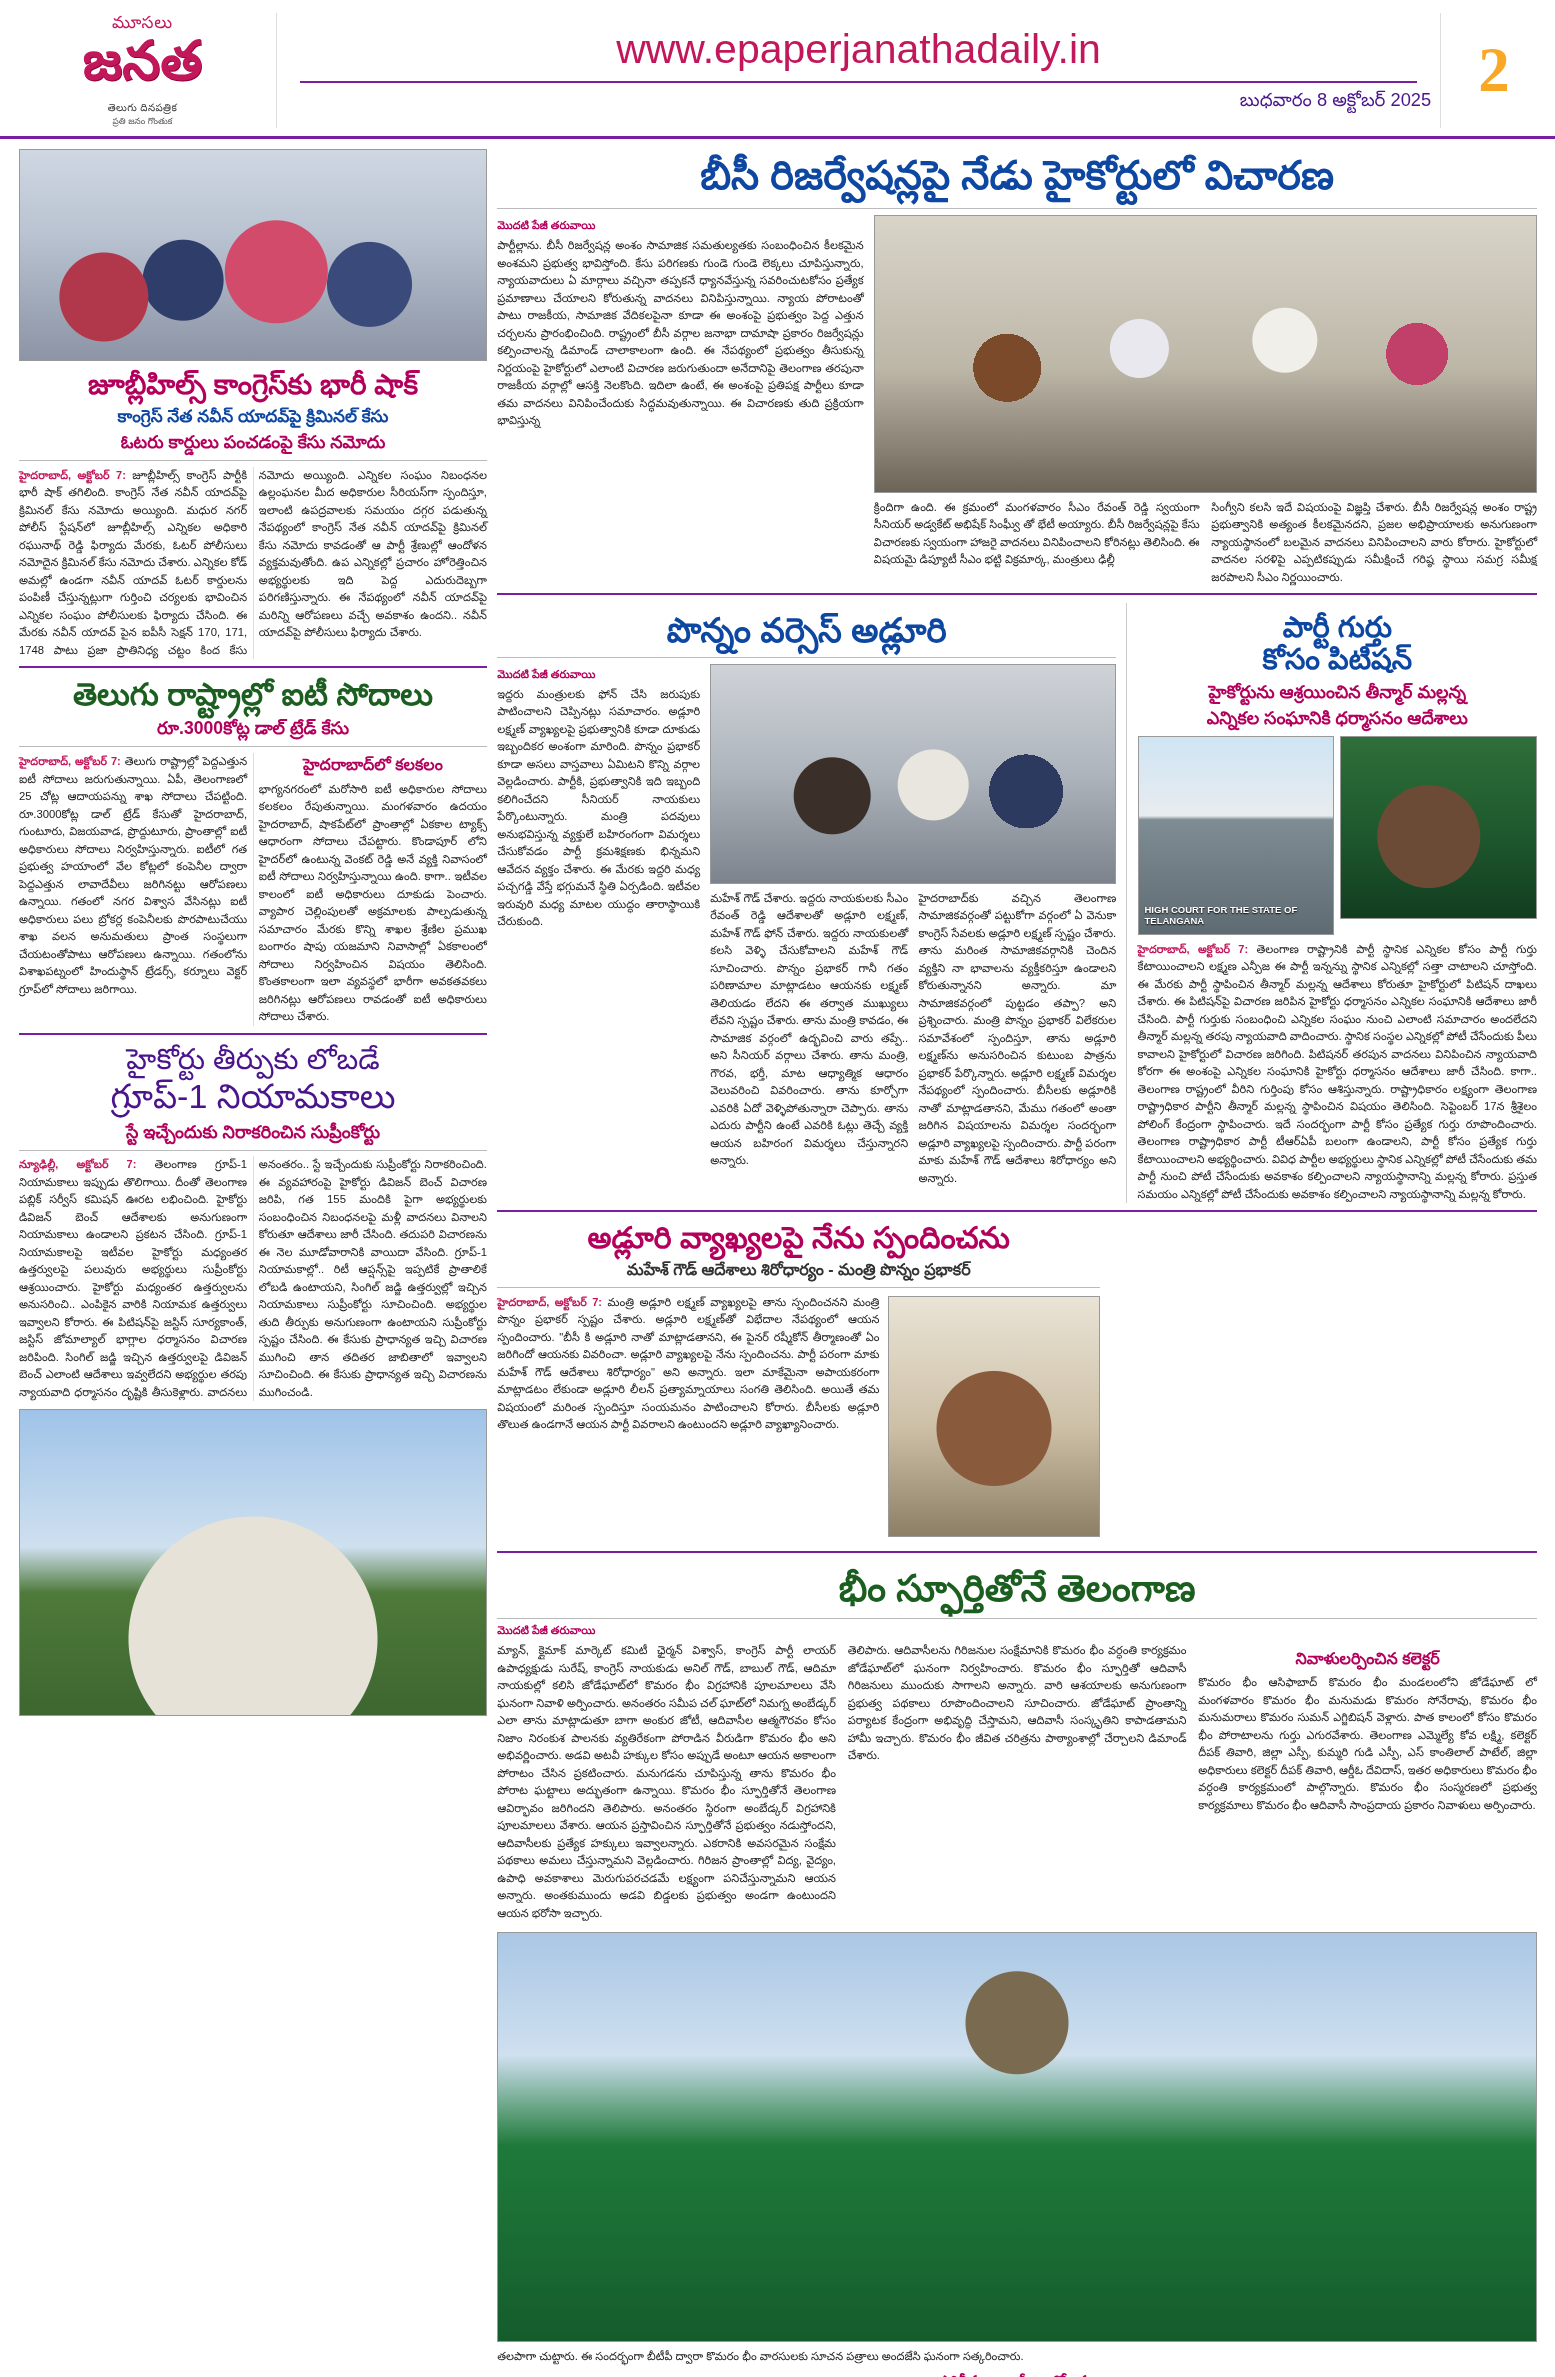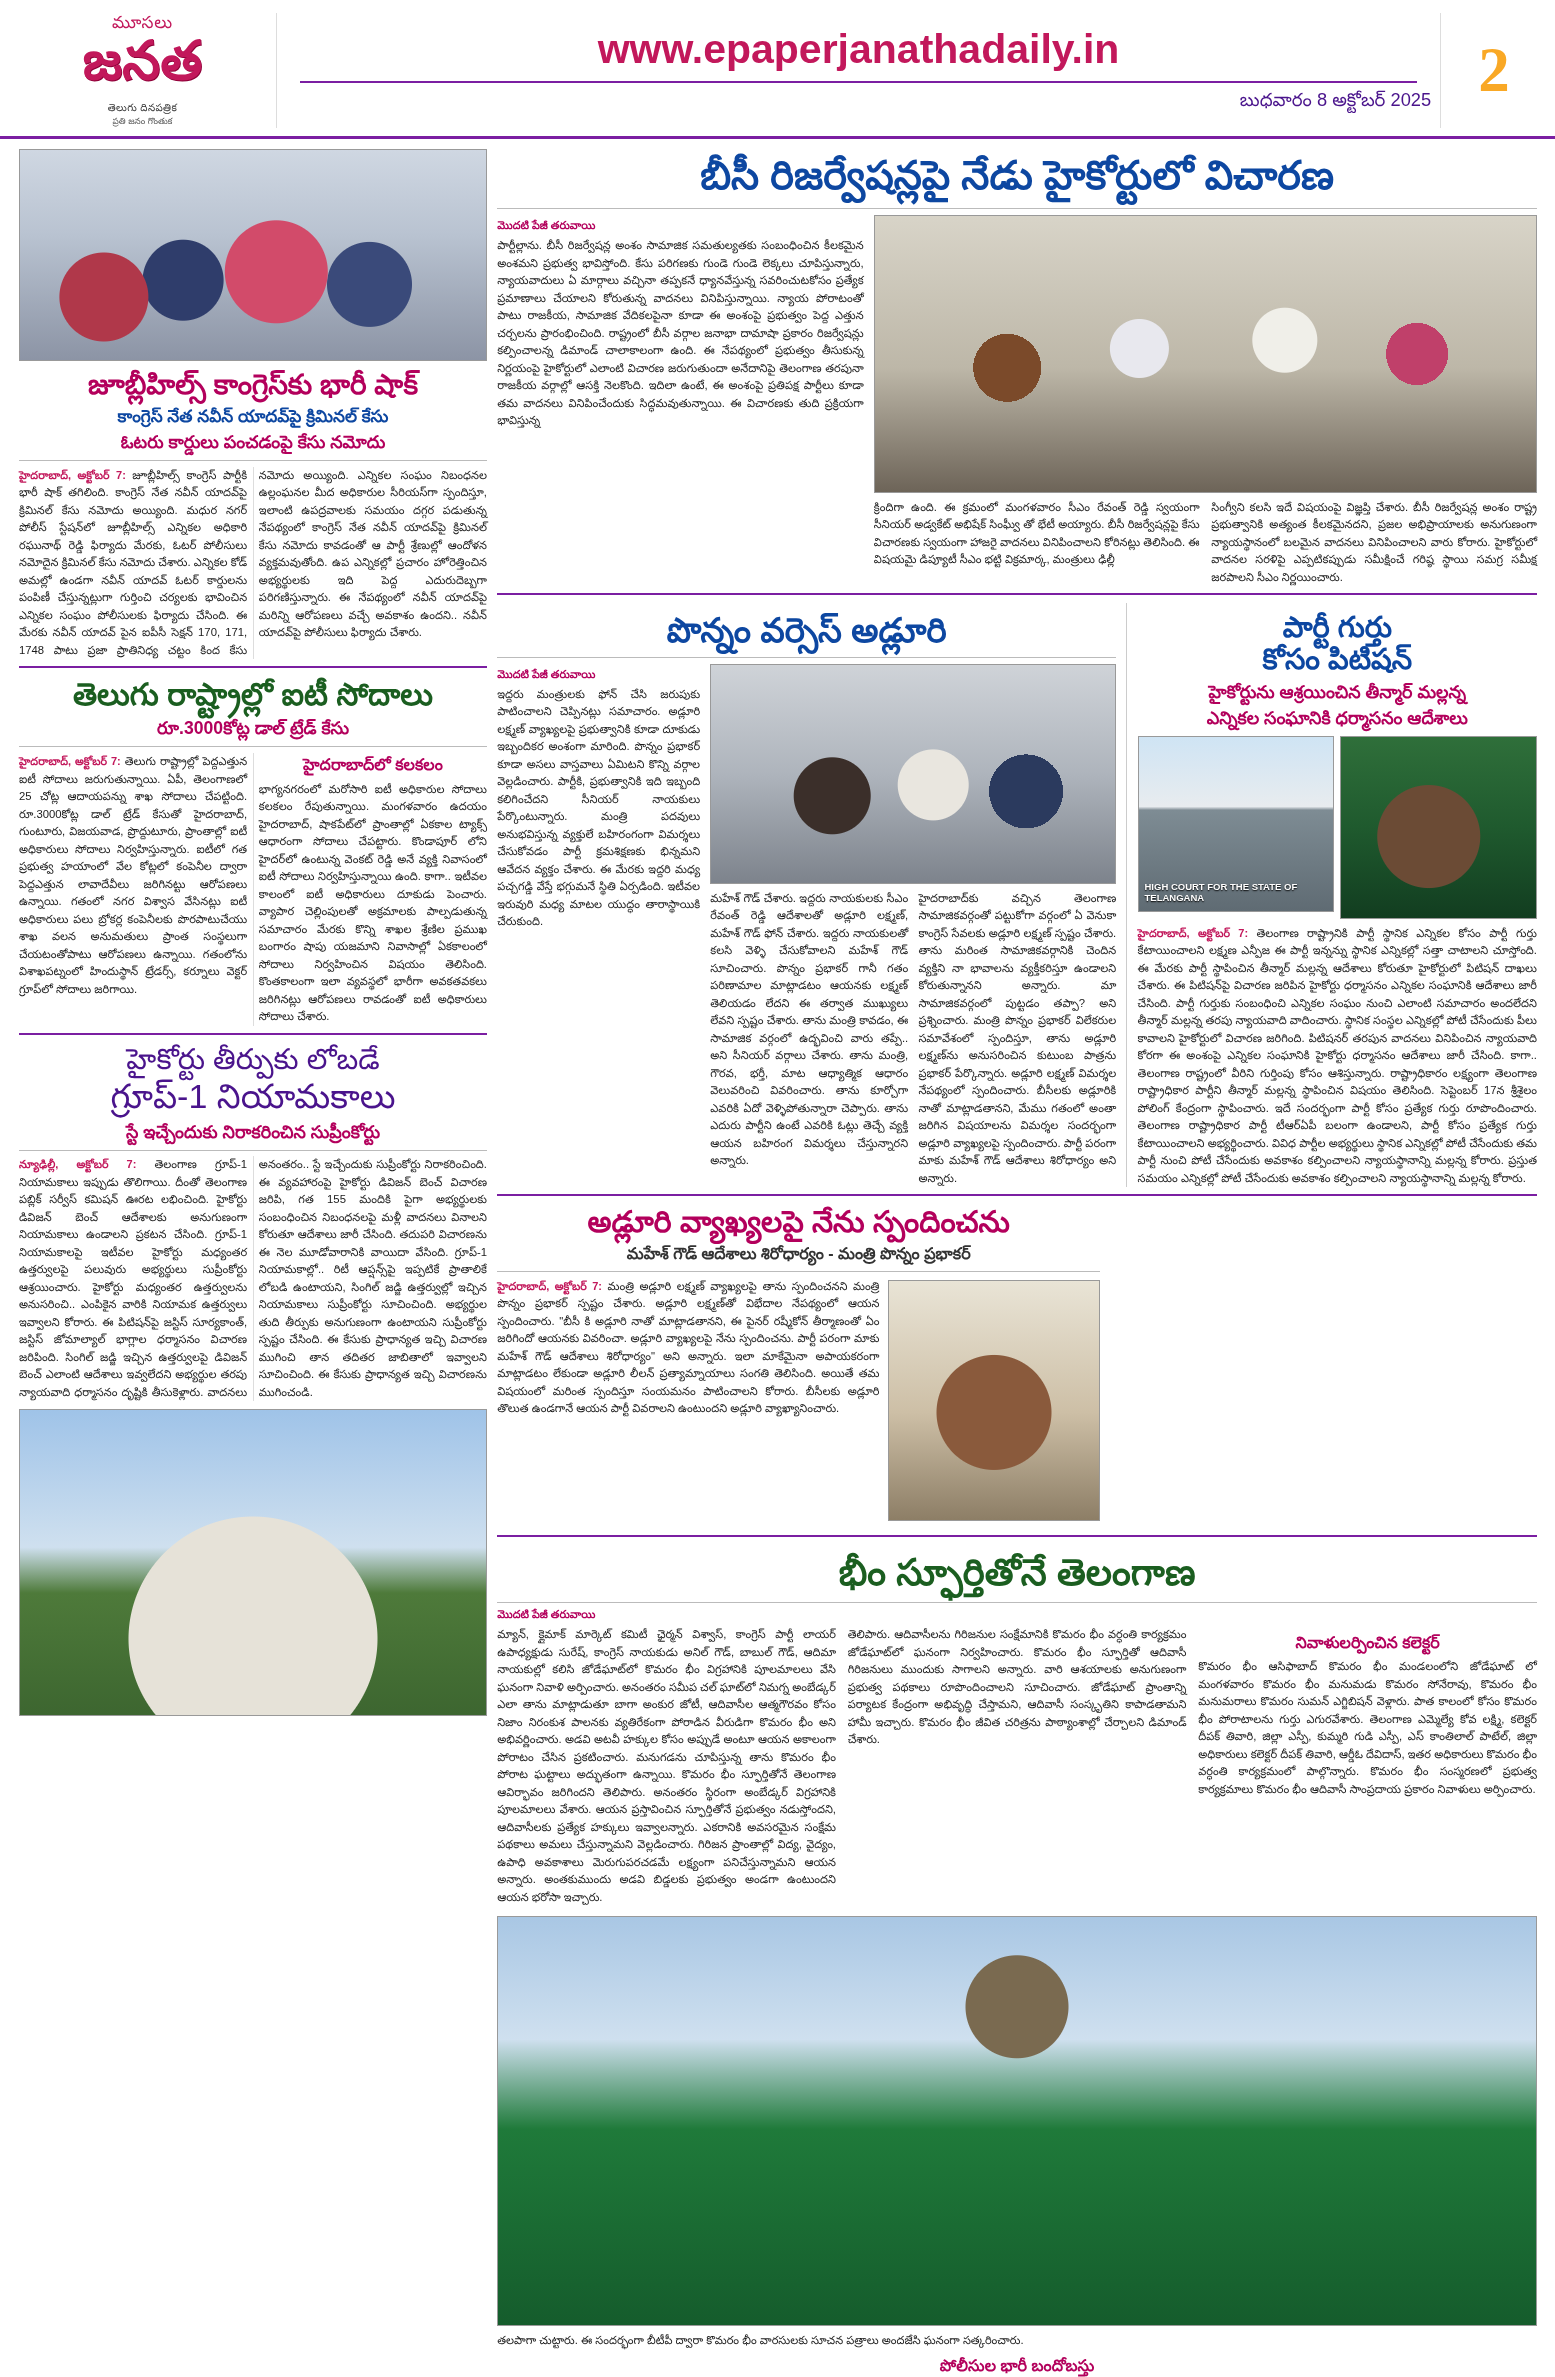--- a/index.html
+++ b/index.html
@@ -34,21 +34,21 @@
     font-weight: bold;
     color: #c2185b;
     line-height: 0.95;
     text-shadow: 0.7px 0.7px 0 #8e0038;
   }
   .logo-sub { font-size: 10.2px; color:#333; margin-top:15px; letter-spacing:0.4px;}
   .logo-sub2 { font-size: 8.8px; color:#555; }
   .mast-mid { flex:1; display:flex; flex-direction:column; justify-content:center; align-items:center; border-left:1.5px solid #ddd; border-right:1.5px solid #ddd;}
   .web-url {
     font-size: 41px;
-    font-weight: bold;
+    font-weight: normal;
     color:#c2185b;
     letter-spacing:0px;
     font-family: "Liberation Sans", sans-serif;
   }
   .mast-rule { width: 96%; height:2.2px; background:#7b1fa2; margin: 7.3px 0 5.9px 0;}
   .mast-date { font-size: 18.3px; color:#4a148c; align-self:flex-end; padding-right:8.8px;}
   .page-num-box { width: 80px; display:flex; align-items:center; justify-content:center; }
   .page-num { font-size: 63px; font-weight: bold; color:#f9a825; font-family:"Liberation Serif", serif;}
 
   
@@ -91,21 +91,21 @@
   }
   .ph-press {
     height: 220px;
     background:
       radial-gradient(circle at 30% 60%, #3b2f2a 0 38px, transparent 39px),
       radial-gradient(circle at 55% 55%, #e9e6df 0 35px, transparent 36px),
       radial-gradient(circle at 78% 58%, #2b3a5e 0 37px, transparent 37px),
       linear-gradient(180deg,#cfd3d8 0%, #aeb4bc 50%, #7d838c 100%);
   }
   .ph-highcourt {
-    height: 176px;
+    height: 199px;
     background:
       linear-gradient(180deg,#cfe4f4 0%, #e8ecef 40%, #7e8c94 42%, #5f6b73 100%);
     position: relative;
   }
   .ph-highcourt .hc-label{
     position:absolute; left:5.9px; bottom:7.3px; color:#fff; font-size:9.5px; font-weight:bold; line-height:1.1;
     text-shadow:0 0.7px 1.5px #000;
   }
   .ph-leader {
     height: 183px;

